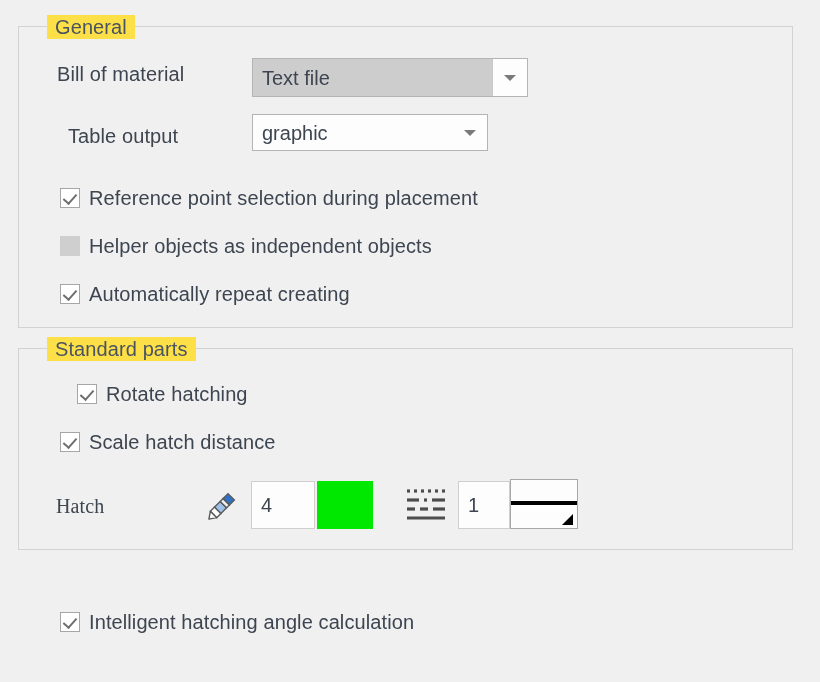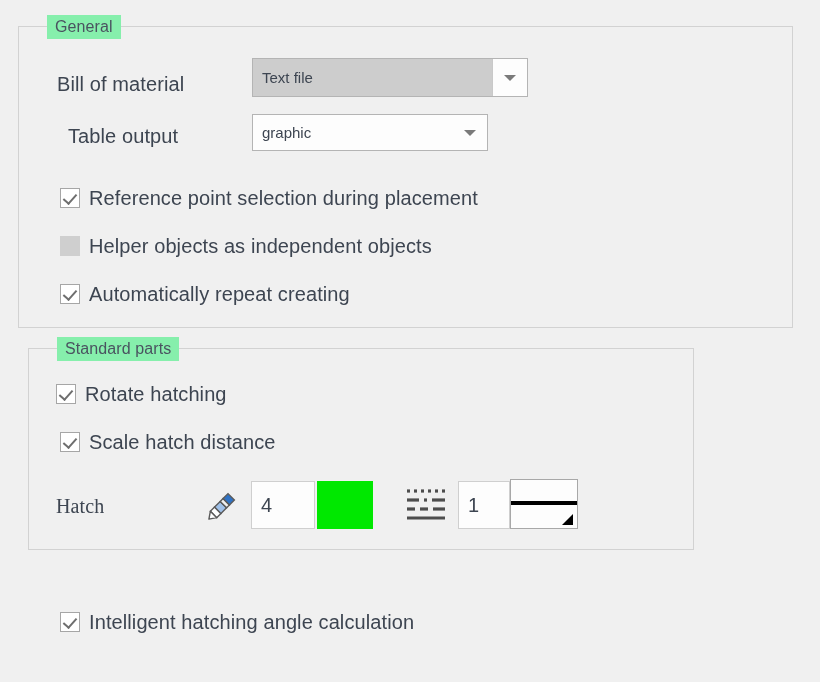--- a/index.html
+++ b/index.html
@@ -28,23 +28,23 @@
   .group {
     position: absolute;
     box-sizing: border-box;
     border: 1px solid #d2d2d2;
     background: #f0f0f0;
   }
   .group-legend {
     position: absolute;
     top: -12px;
     left: 28px;
-    background: #86efac;
+    background: #fde047;
     padding: 0 8px;
-    font-size: 16px;
+    font-size: 20px;
     line-height: 24px;
     color: #4a5360;
     white-space: nowrap;
     letter-spacing: .1px;
   }
 
   
   .field-label {
     position: absolute;
     font-size: 20px;
@@ -62,21 +62,21 @@
     background: #fdfdfd;
     display: flex;
     align-items: stretch;
     overflow: hidden;
   }
   .combo-text {
     flex: 1 1 auto;
     display: flex;
     align-items: center;
     padding-left: 9px;
-    font-size: 15px;
+    font-size: 20px;
     line-height: 1;
     color: #3d4551;
     white-space: nowrap;
     overflow: hidden;
   }
   .combo.selected .combo-text {
     background: #cdcdcd;
   }
   .combo-arrow-btn {
     flex: 0 0 34px;
@@ -187,21 +187,21 @@
 </style>
 </head>
 <body>
 
 <div class="page">
 
   <div class="group" style="left:18px; top:26px; width:775px; height:302px;">
     <div class="group-legend">General</div>
   </div>
 
-  <div class="field-label" style="left:57px; top:72px;">Bill of material</div>
+  <div class="field-label" style="left:57px; top:62px;">Bill of material</div>
 
   <div class="combo selected" style="left:252px; top:58px; width:276px; height:39px;">
     <div class="combo-text">Text file</div>
     <div class="combo-arrow-btn">
       <span class="arrow-down"></span>
     </div>
   </div>
 
   <div class="field-label" style="left:68px; top:124px;">Table output</div>
 
@@ -220,25 +220,25 @@
   <div class="check-row" style="left:60px; top:186px;">
     <span class="checkbox checked"></span>
     <span class="check-label">Reference point selection during placement</span>
   </div>
 
   <div class="check-row" style="left:60px; top:282px;">
     <span class="checkbox checked"></span>
     <span class="check-label">Automatically repeat creating</span>
   </div>
 
-  <div class="group" style="left:28px; top:348px; width:666px; height:202px;">
+  <div class="group" style="left:18px; top:348px; width:775px; height:202px;">
     <div class="group-legend">Standard parts</div>
   </div>
 
-  <div class="check-row" style="left:56px; top:382px;">
+  <div class="check-row" style="left:77px; top:382px;">
     <span class="checkbox checked"></span>
     <span class="check-label">Rotate hatching</span>
   </div>
 
   <div class="check-row" style="left:60px; top:430px;">
     <span class="checkbox checked"></span>
     <span class="check-label">Scale hatch distance</span>
   </div>
 
   <div class="field-label" style="left:56px; top:494px;font-family:Liberation Serif, serif;">Hatch</div>

